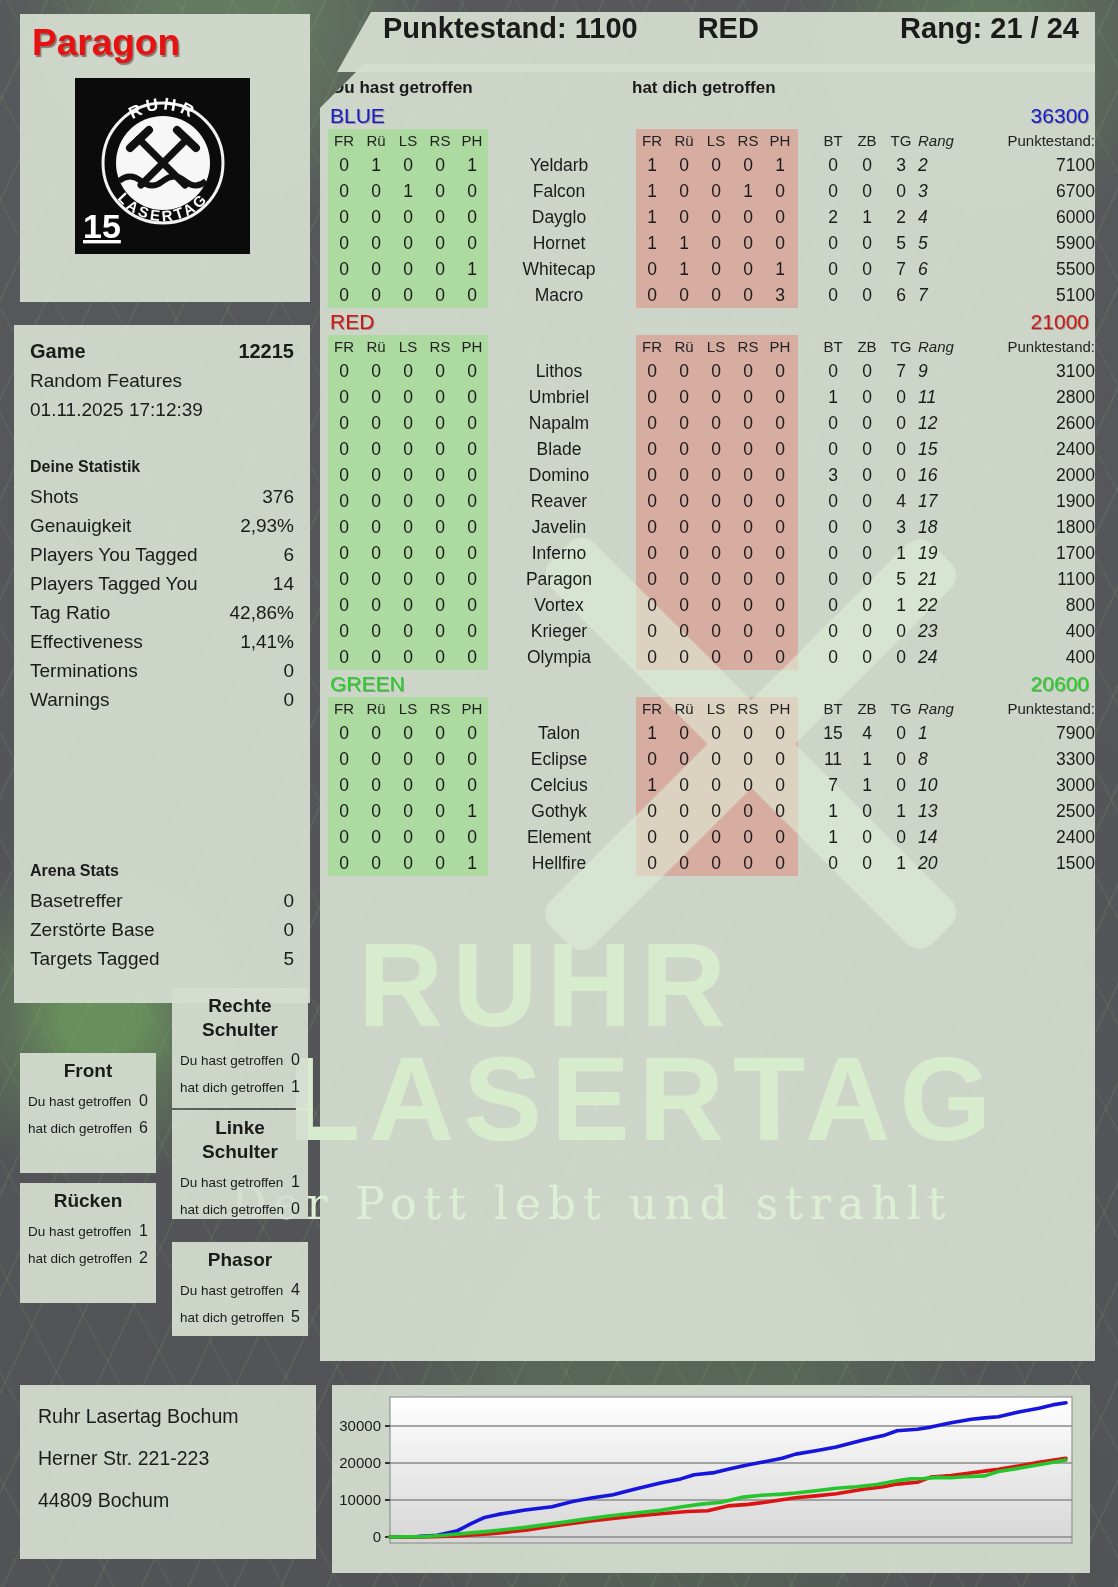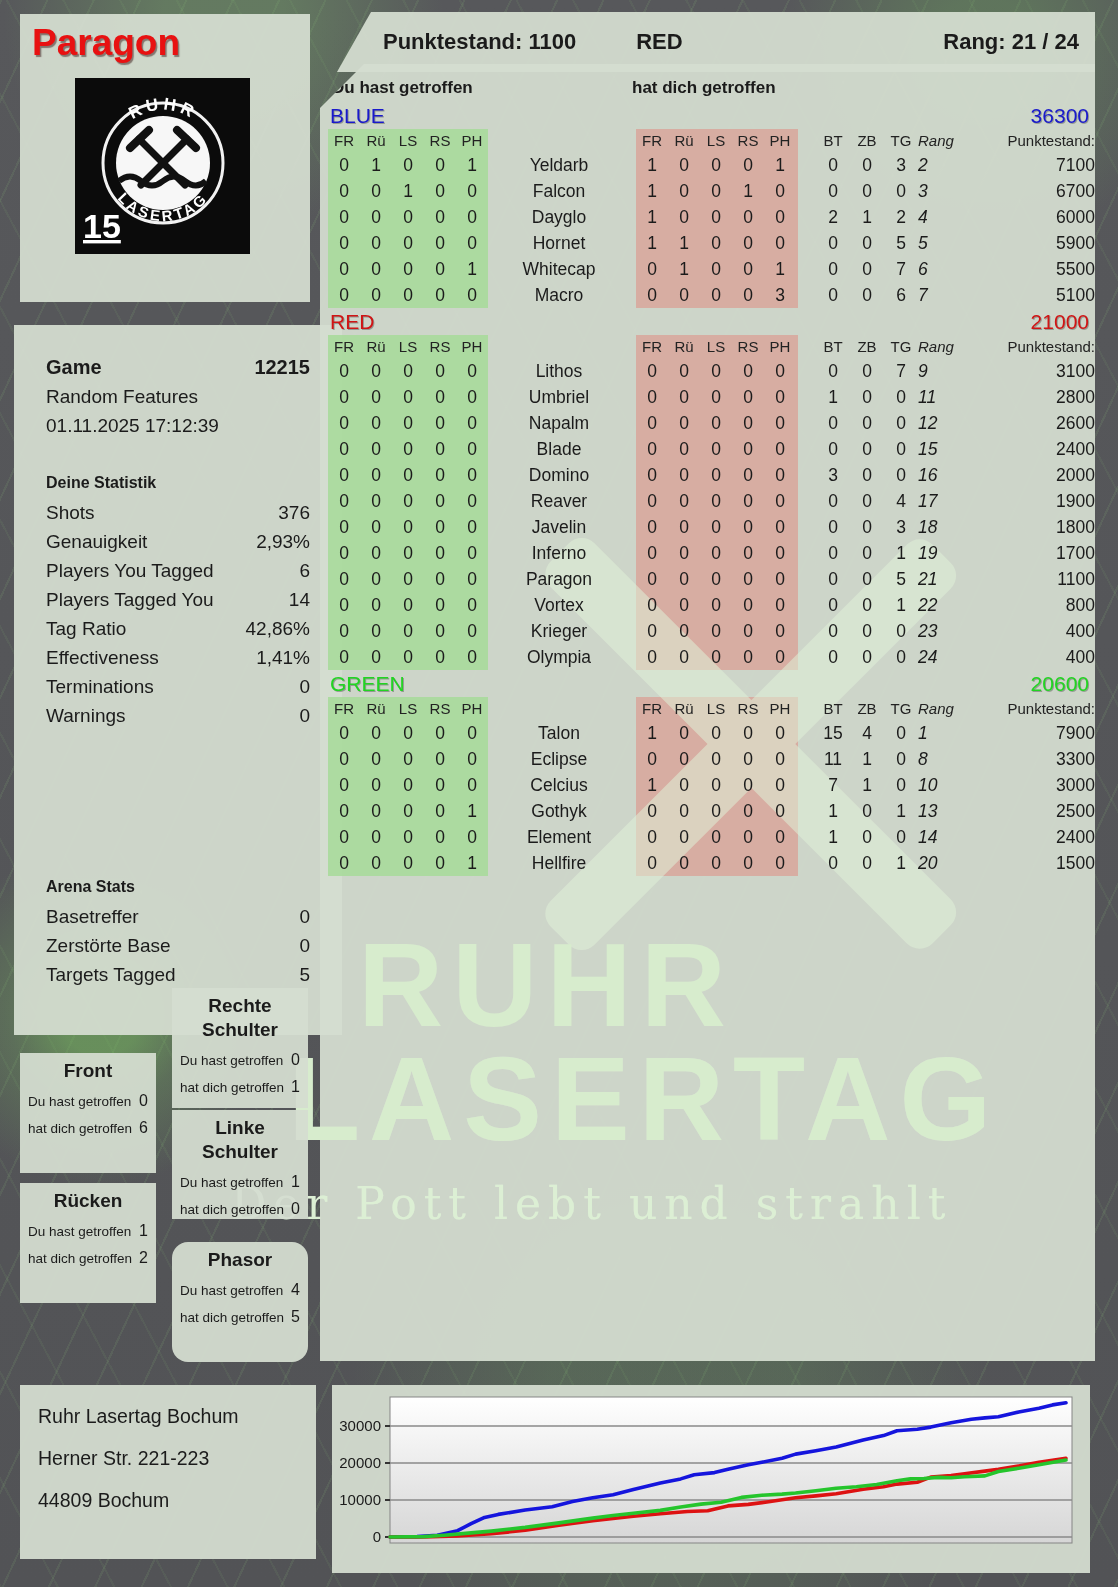--- a/index.html
+++ b/index.html
@@ -16,41 +16,41 @@
       linear-gradient(#57585b,#525356);
   }
   .panel{position:absolute;background:rgba(212,221,208,0.94);}
   
   #paragon-panel{left:20px;top:14px;width:290px;height:288px;}
   #player-name{position:relative;z-index:10;font-size:37px;font-weight:bold;color:#e81111;
     text-shadow:1.5px 1.5px 1px rgba(40,0,0,0.45);padding:8px 0 0 12px;}
   #logo-box{position:absolute;left:55px;top:64px;width:175px;height:176px;background:#0b0b0b;z-index:10;}
   #header-bar{left:337px;top:12px;width:758px;height:60px;
     clip-path:polygon(34px 0,100% 0,100% 100%,0 100%);
-    display:flex;align-items:center;font-size:22px;font-weight:bold;z-index:10;}
+    display:flex;align-items:flex-start;font-size:29px;font-weight:bold;z-index:10;}
   #hdr-punkte{margin-left:46px;}
   #hdr-team{margin-left:60px;}
   #hdr-rang{margin-left:auto;margin-right:16px;}
   
-  #game-panel{left:14px;top:325px;width:296px;height:678px;padding:16px;font-size:19px;}
+  #game-panel{left:14px;top:325px;width:296px;height:678px;padding:0;font-size:19px;}
   #game-panel .inner{position:relative;z-index:10;padding:12px 16px 0 16px;}
   .kv{display:flex;justify-content:space-between;line-height:29px;}
   .kv .v{text-align:right;}
   .bold{font-weight:bold;}
   #game-head{font-size:20px;}
   #stats-title,#arena-title{font-weight:bold;font-size:16px;line-height:30px;}
   #stats-title{margin-top:28px;}
   #arena-block{margin-top:142px;}
   
   .bp-box{width:136px;padding:6px 8px 10px 8px;box-sizing:border-box;}
   #bp-0{left:172px;top:988px;height:120px;}
   #bp-1{left:20px;top:1053px;height:120px;}
   #bp-2{left:172px;top:1110px;height:109px;}
   #bp-3{left:20px;top:1183px;height:120px;}
-  #bp-4{left:172px;top:1242px;height:120px;border-radius:16px;}
+  #bp-4{left:172px;top:1242px;height:94px;}
   .bp-title{position:relative;z-index:10;font-weight:bold;font-size:19px;text-align:center;line-height:24px;}
   .bp-row{position:relative;z-index:10;display:flex;justify-content:space-between;align-items:baseline;margin-top:9px;}
   .bp-row .l{font-size:13.5px;}
   .bp-row .v{font-size:16px;}
   
   #main-panel{left:320px;top:64px;width:775px;height:1297px;
     clip-path:polygon(44px 0,100% 0,100% 100%,0 100%,0 44px);overflow:hidden;}
   #main-inner{position:relative;height:100%;}
   #hit-header{display:flex;padding:14px 0 4px 12px;font-weight:bold;font-size:17px;position:relative;z-index:3;}
   #hit-header .h1{width:300px;}

